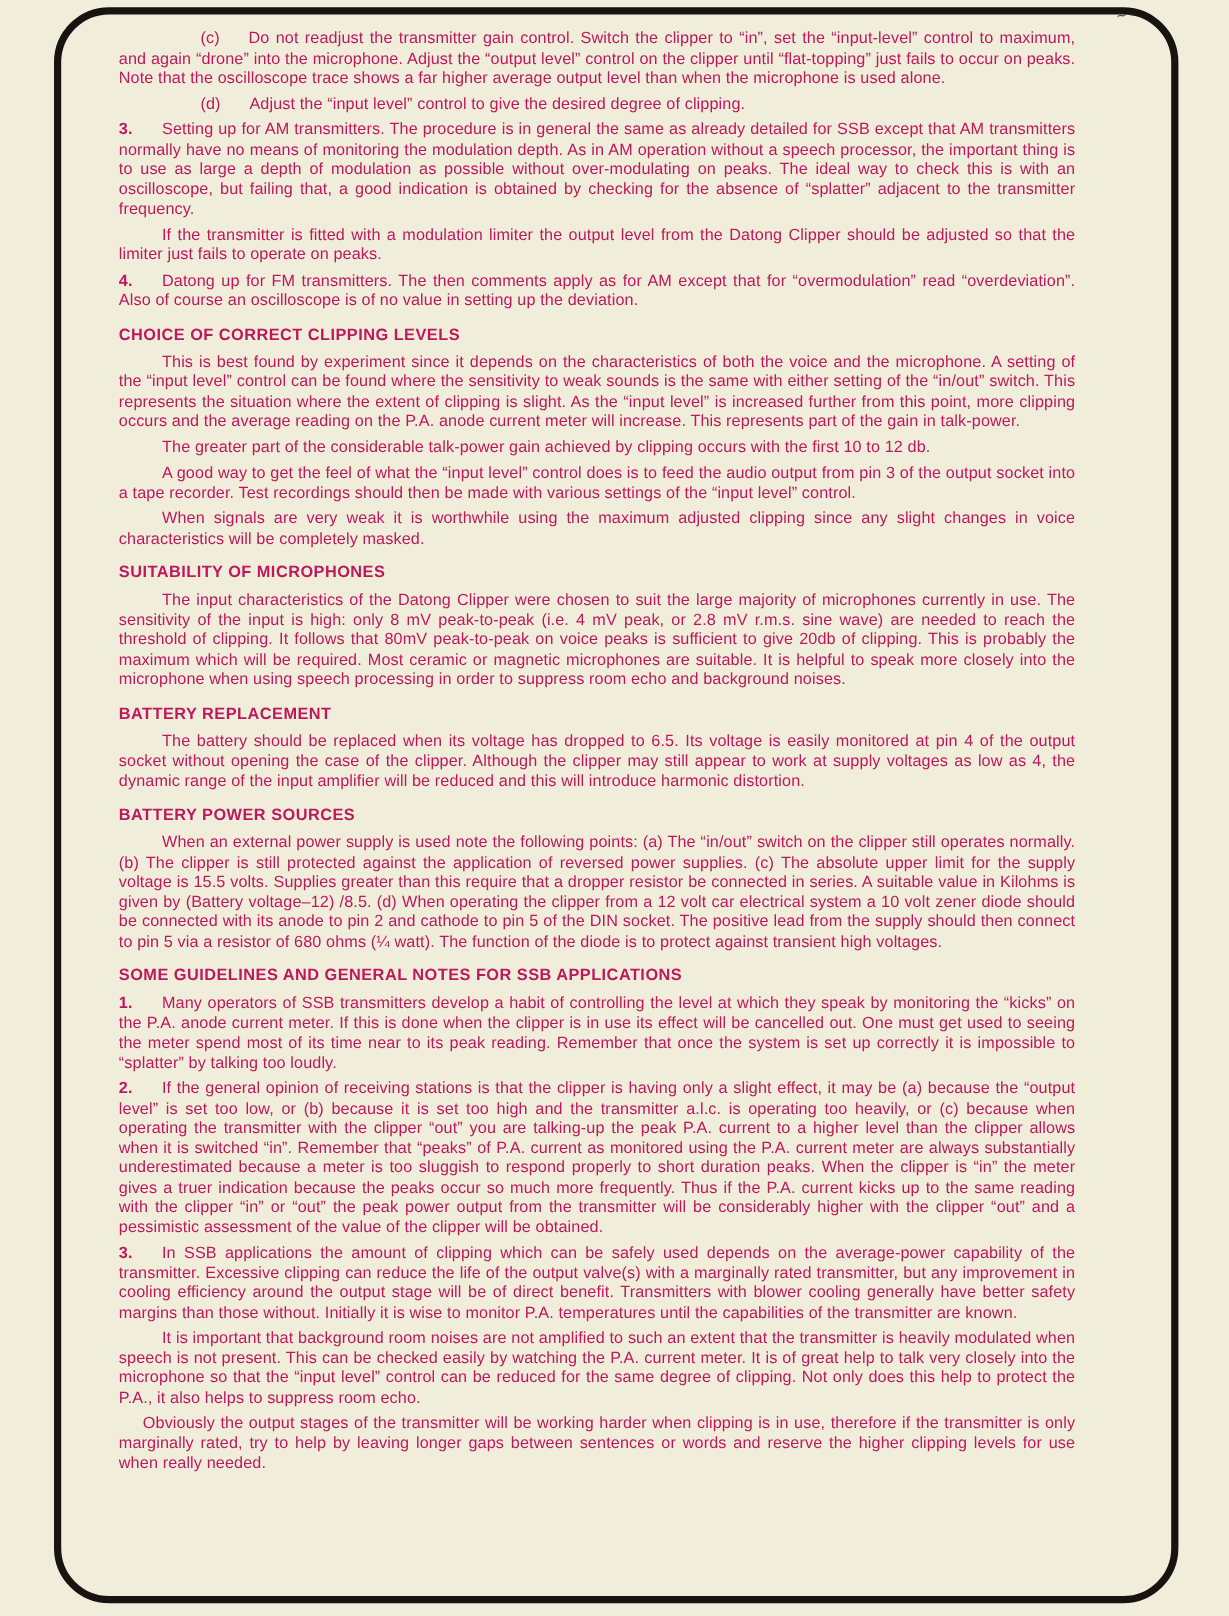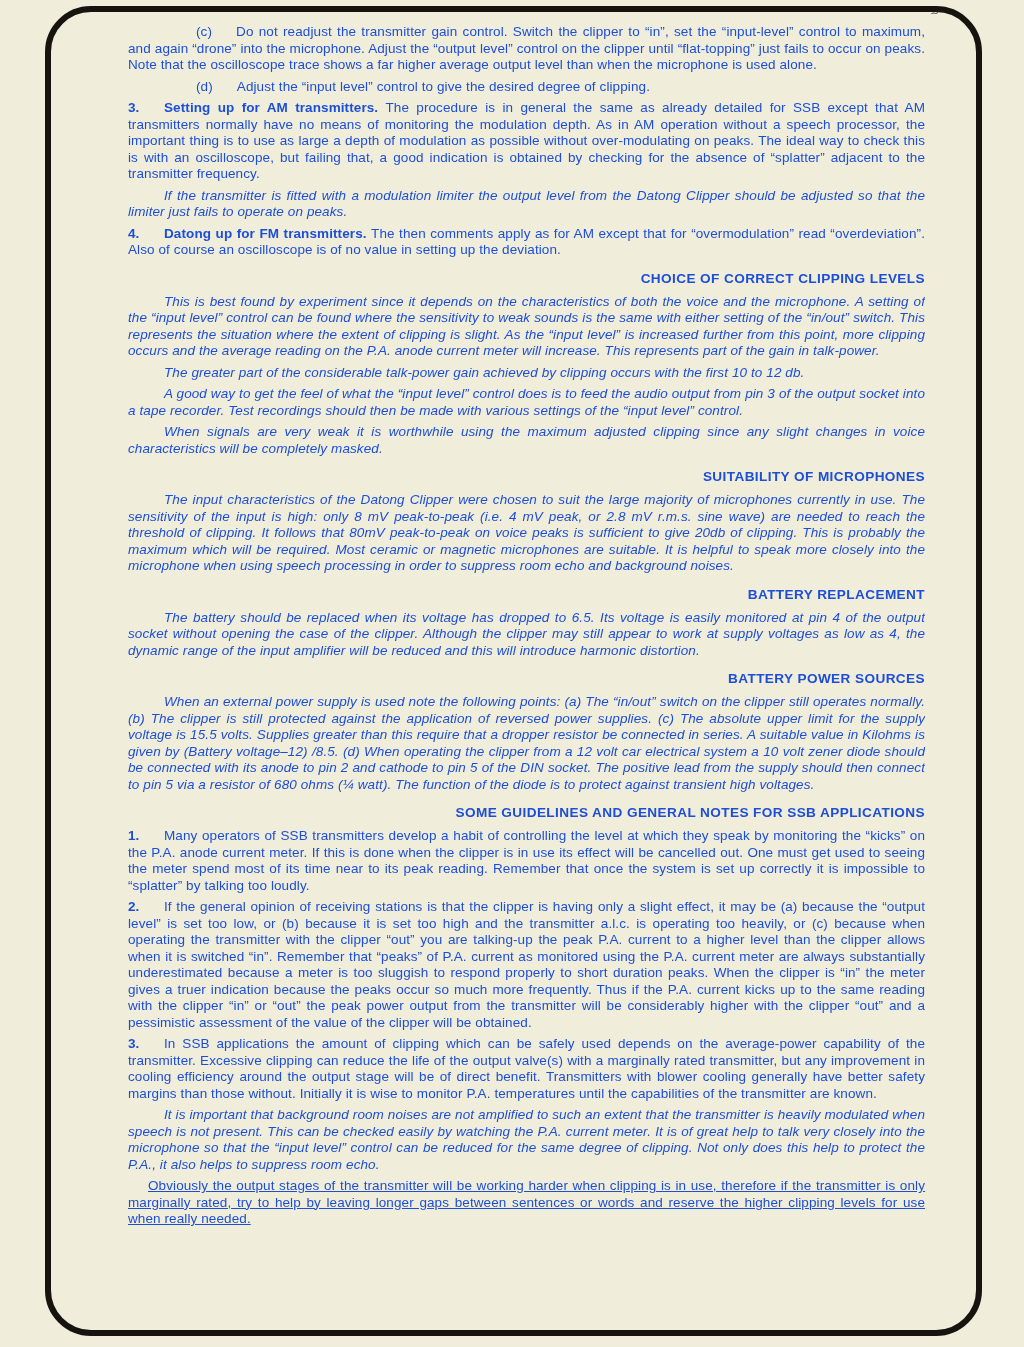--- a/index.html
+++ b/index.html
@@ -9,38 +9,38 @@
     font-family:"Liberation Sans", sans-serif;
     -webkit-font-smoothing:antialiased;
   }
   .page-frame{
     position:absolute;left:45px;top:6px;width:937px;height:1330px;
     box-sizing:border-box;
     border:6px solid #17130e;
     border-radius:46px;
   }
   .doc-content{
-    position:absolute;left:128px;top:24px;width:797px;height:1302px;
+    position:absolute;left:99px;top:24px;width:797px;height:1302px;
     overflow:hidden;
-    color:#1d4ed8;
+    color:#be185d;
     font-size:13.5px;line-height:16.5px;
     text-align:justify;
     letter-spacing:0.1px;
   }
   .doc-content p{margin:0 0 5px 0;}
   p.labeled{text-indent:34px;}
-  p.indent{text-indent:36px;font-style:italic;}
-  p.indent-small{text-indent:20px;text-decoration:underline;}
+  p.indent{text-indent:36px;}
+  p.indent-small{text-indent:20px;}
   p.numbered{text-indent:0;margin-top:4px;}
   .plabel{display:inline-block;margin-right:24px;}
   .nlabel{display:inline-block;width:36px;font-weight:bold;}
-  b.lead{font-weight:bold;}
+  b.lead{font-weight:normal;}
   h2.heading{
     font-size:13.6px;line-height:17px;font-weight:bold;
-    letter-spacing:0.4px;margin:11px 0 7px 0;text-align:right;
+    letter-spacing:0.4px;margin:11px 0 7px 0;text-align:left;
   }
   .speckle{
     position:absolute;left:930px;top:6px;
     color:#4a463c;font-size:11px;letter-spacing:2px;
     transform:rotate(-8deg);
   }
 </style>
 </head>
 <body>
 

